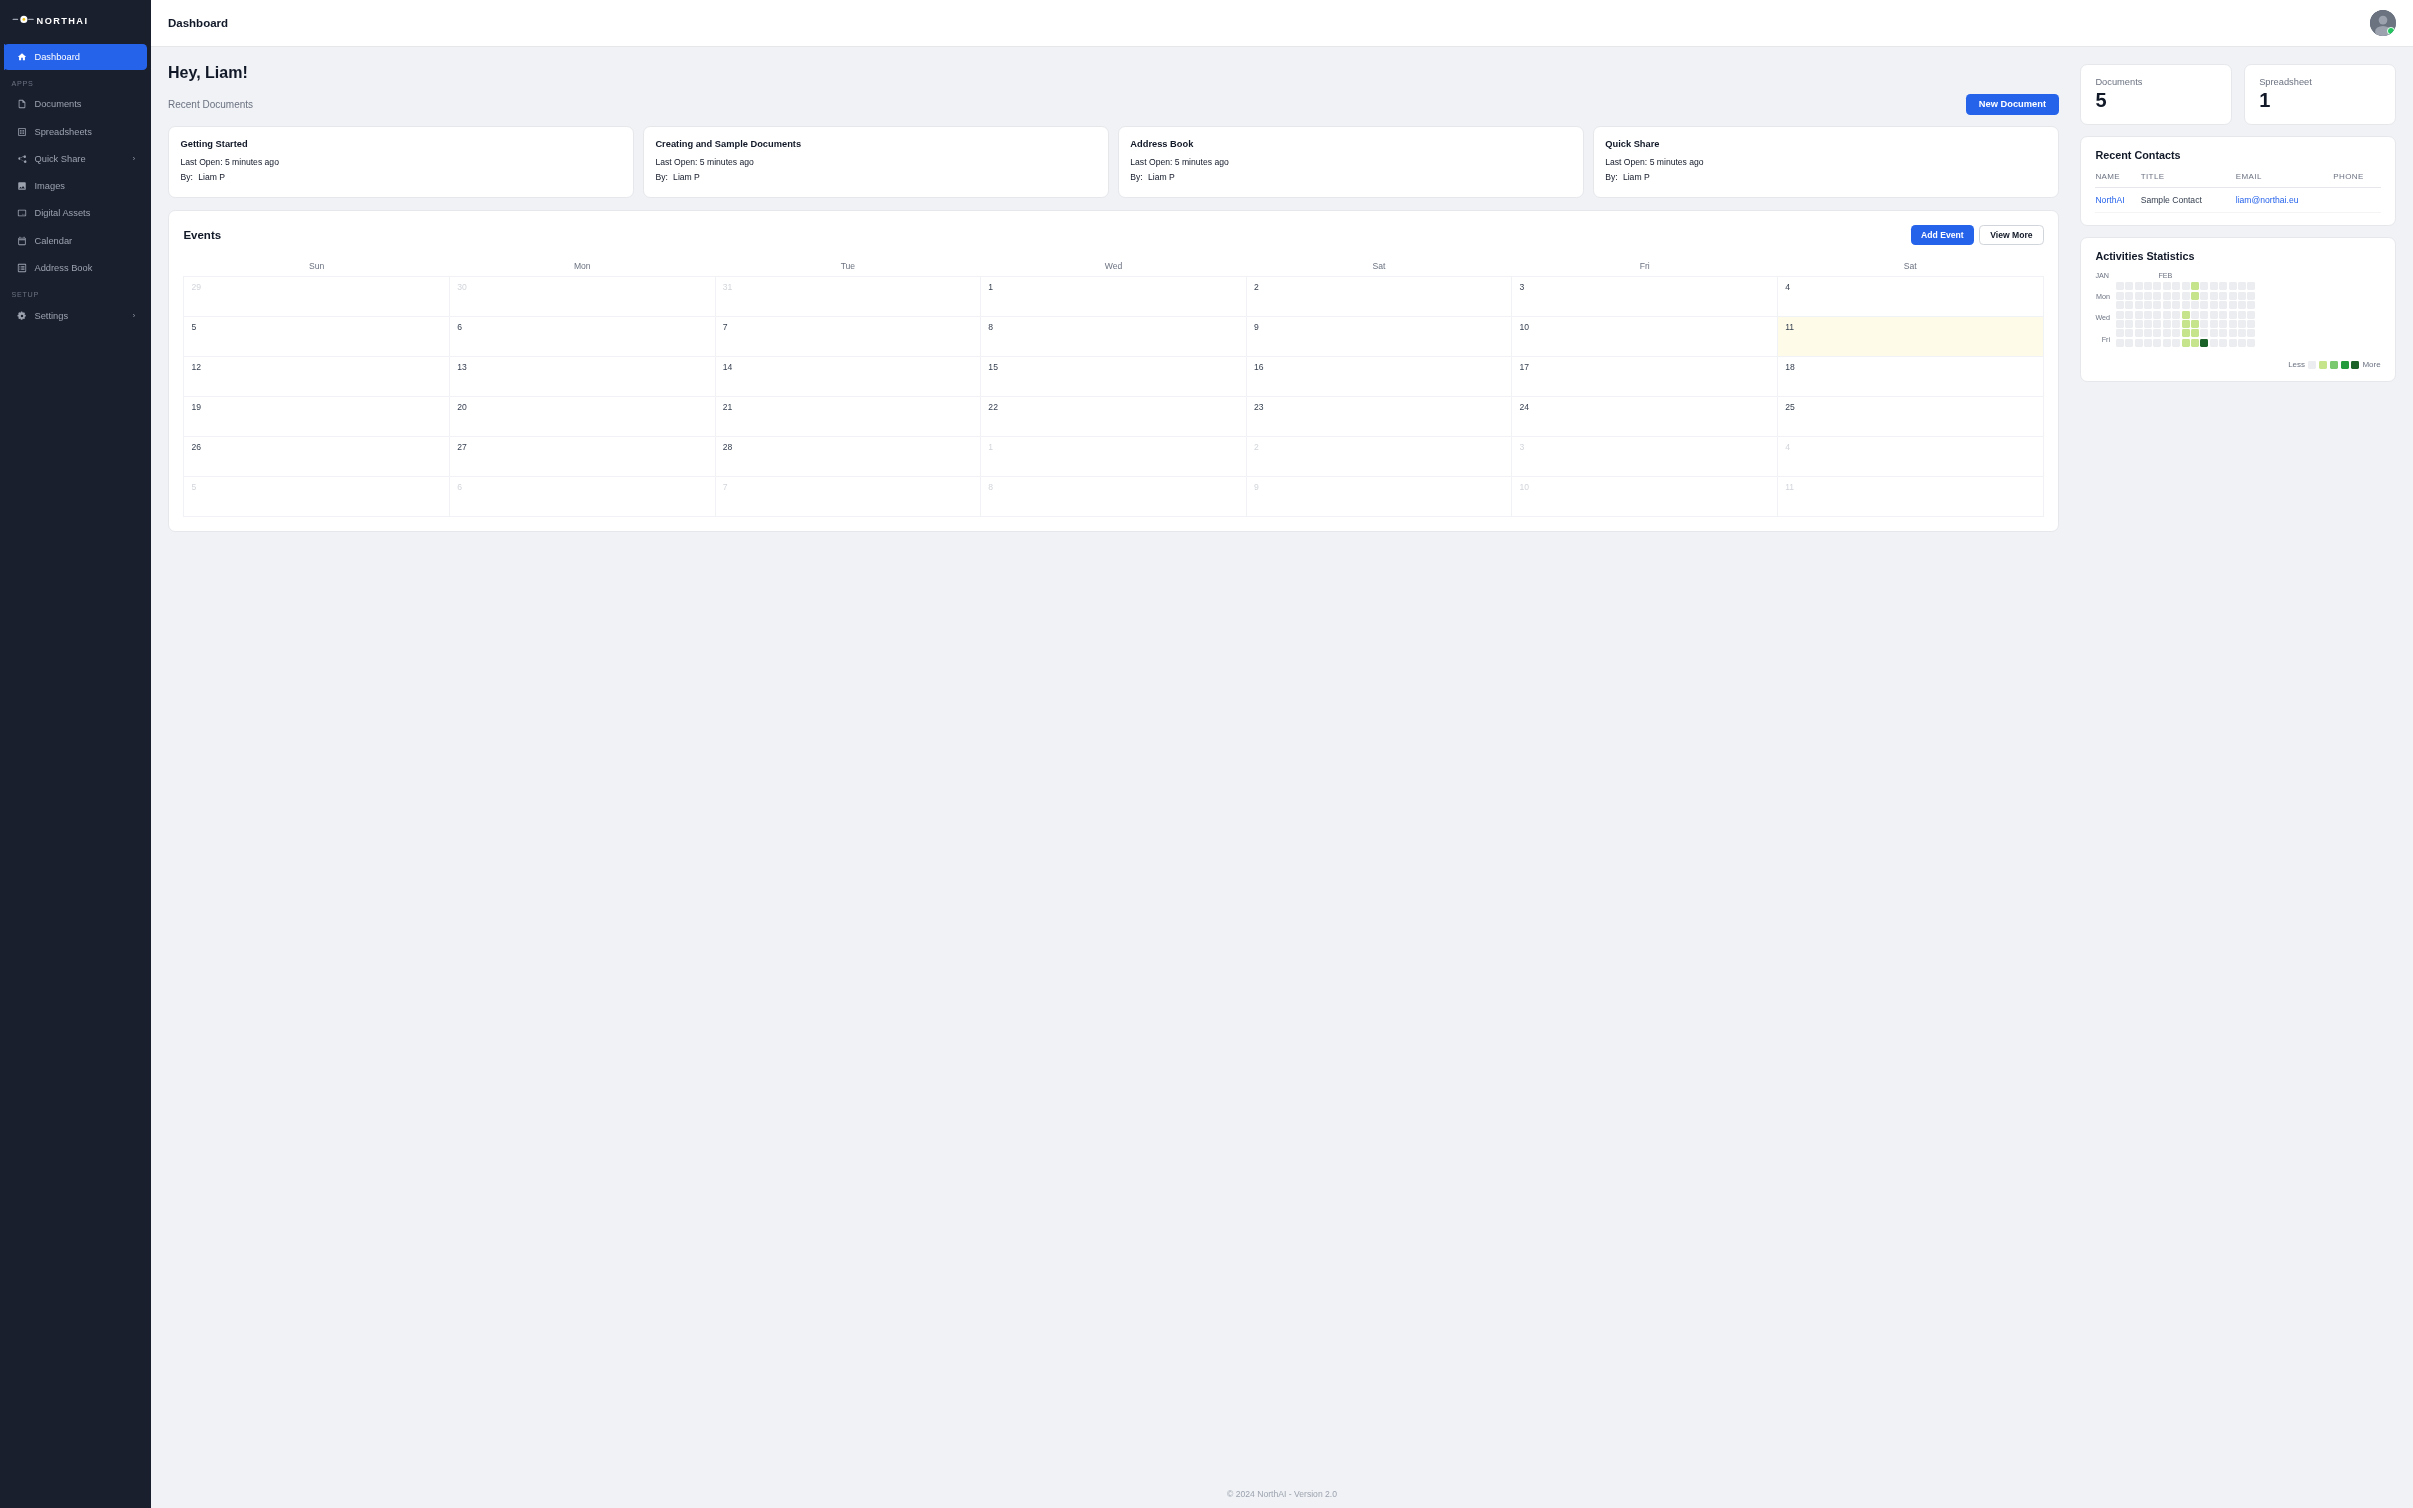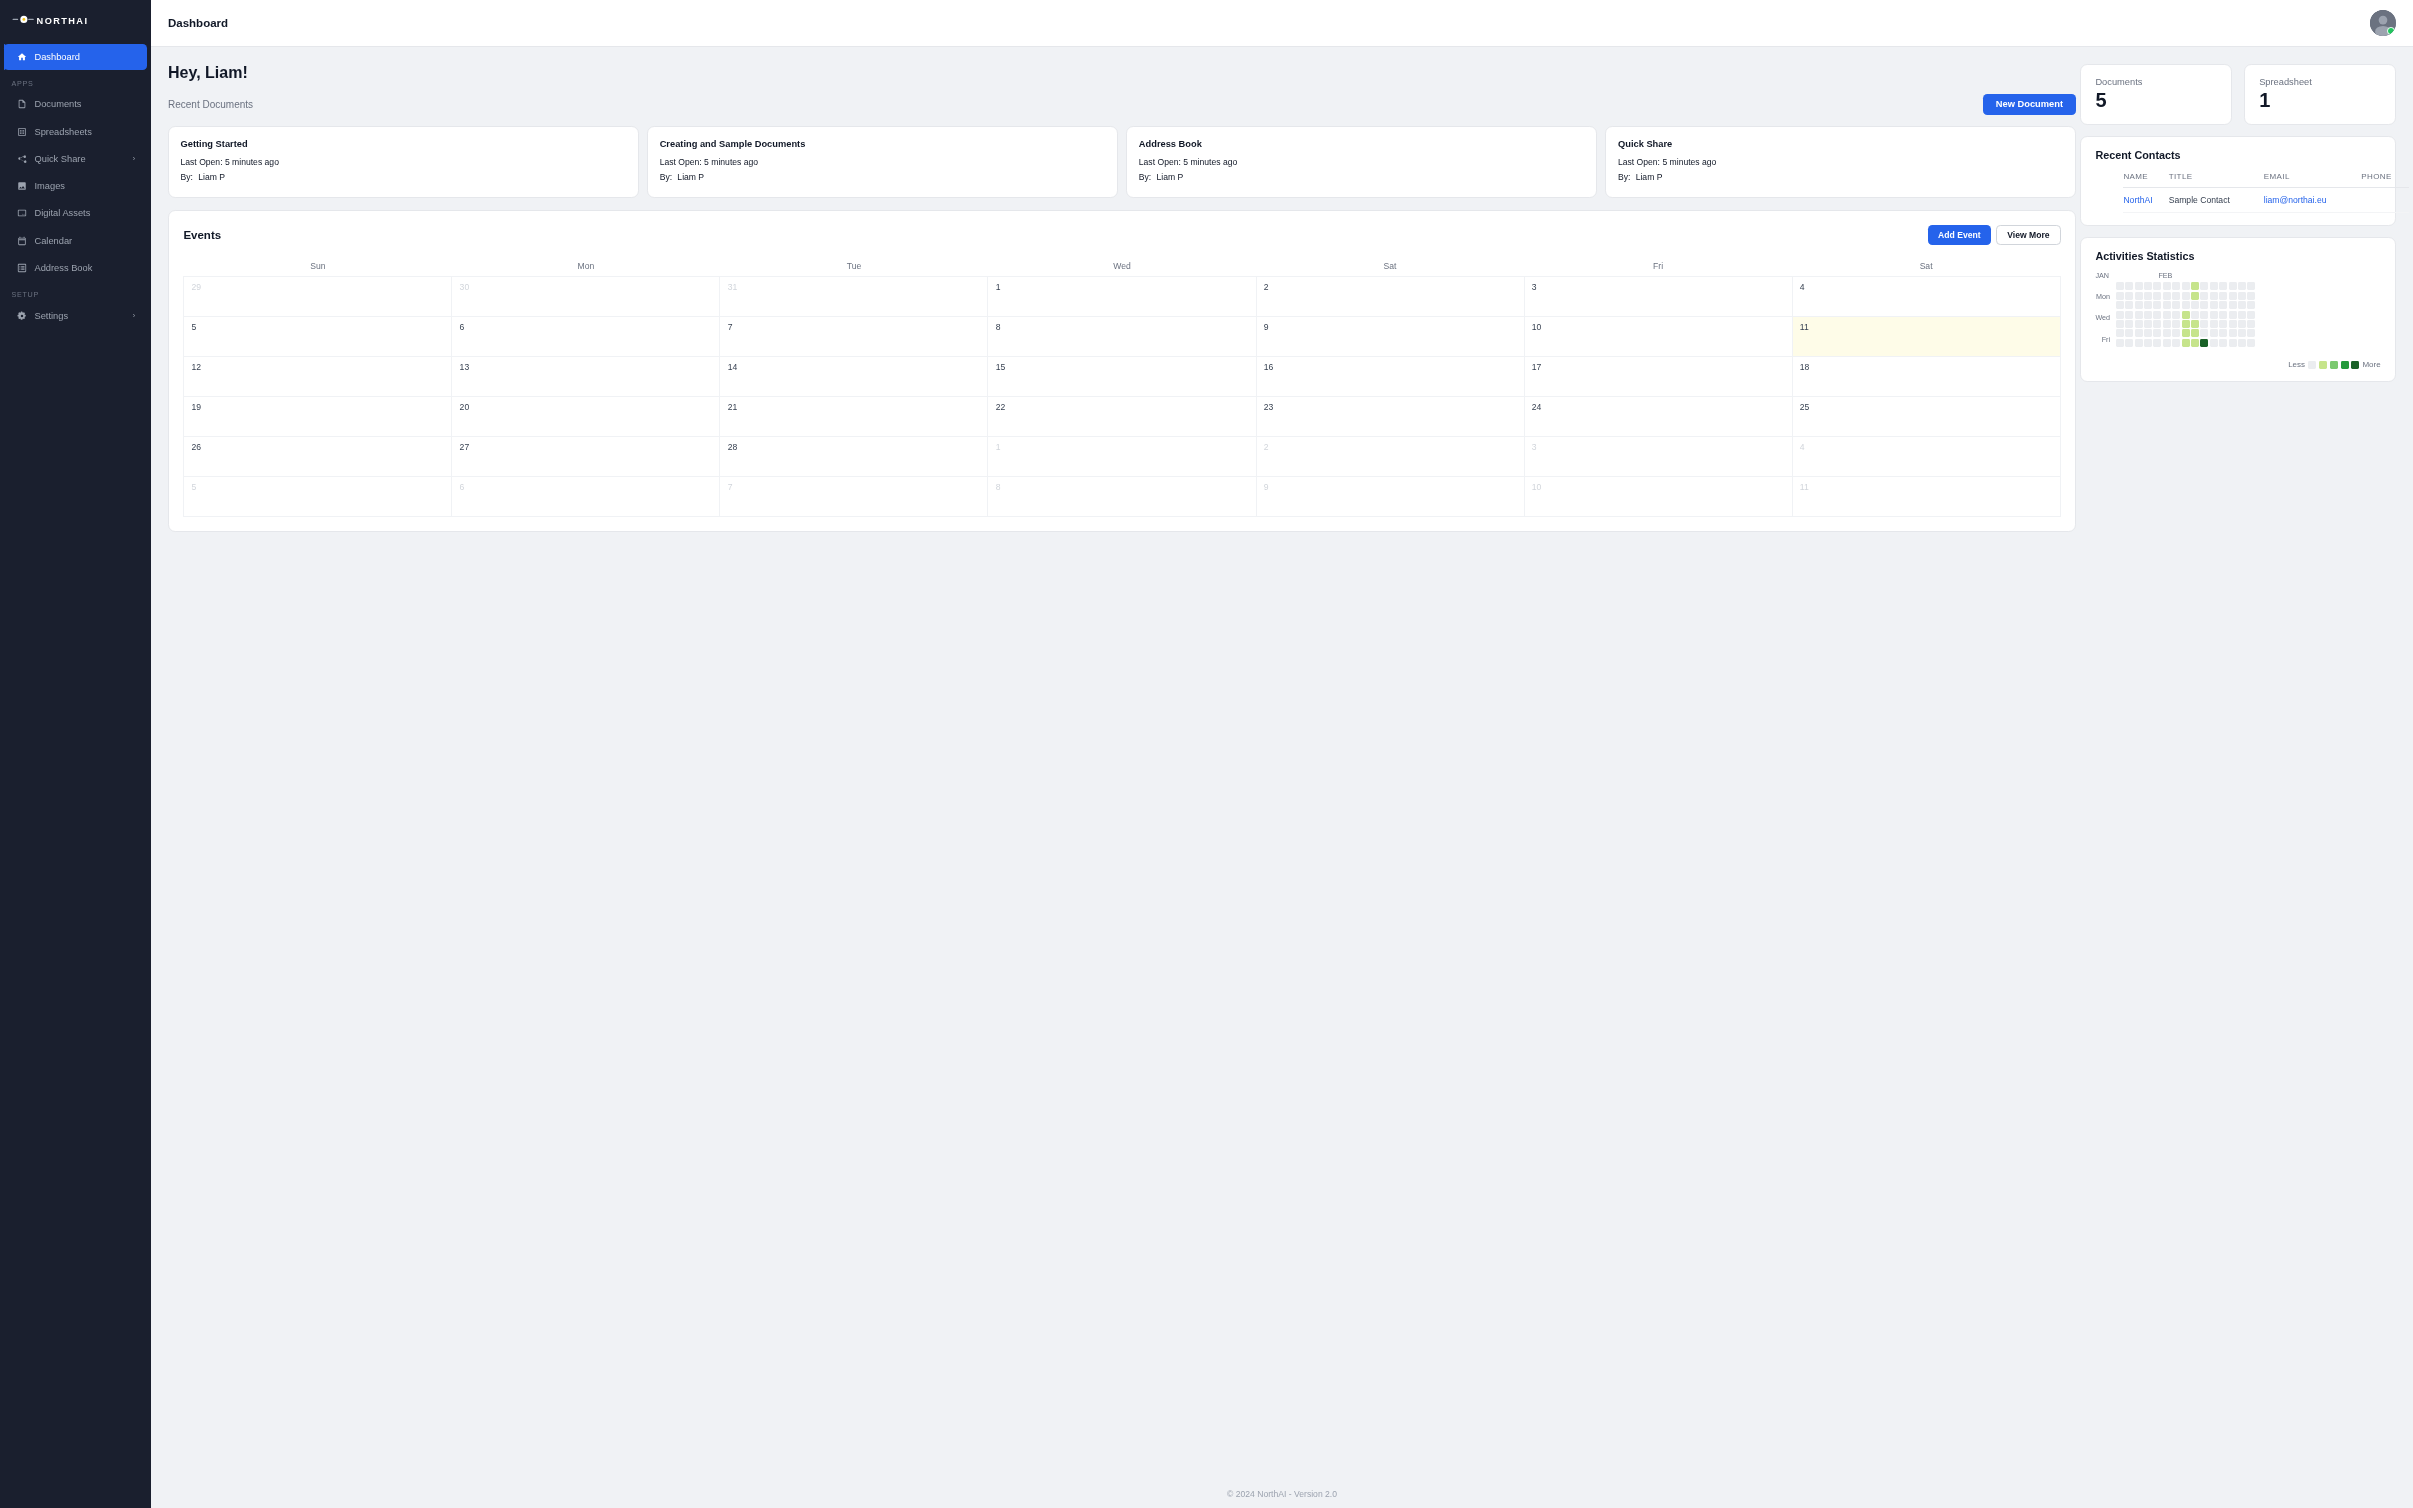--- a/index.html
+++ b/index.html
@@ -15,21 +15,21 @@
     .sidebar-item .chevron { margin-left: auto; font-size: 7.2px; }
 
     
     .main { flex: 1; display: flex; flex-direction: column; overflow: hidden; }
     .topbar { background: #fff; padding: 10px 17px; display: flex; align-items: center; justify-content: space-between; border-bottom: 0.7px solid #e5e7eb; }
     .topbar-title { font-size: 11.5px; font-weight: 600; color: #111827; }
     .avatar { width: 26px; height: 26px; border-radius: 50%; background: #6b7280; overflow: hidden; position: relative; }
     .avatar::after { content: ''; position: absolute; bottom: 1.4px; right: 1.4px; width: 5.7px; height: 5.7px; background: #22c55e; border-radius: 50%; border: 1.4px solid #fff; }
     .avatar-img { width: 100%; height: 100%; background: linear-gradient(135deg, #4b5563, #9ca3af); border-radius: 50%; display: flex; align-items: center; justify-content: center; color: #fff; font-size: 10px; font-weight: 600; }
 
-    .content { flex: 1; overflow-y: auto; padding: 17px; display: flex; gap: 4px; }
+    .content { flex: 1; overflow-y: auto; padding: 17px; display: flex; gap: 21px; }
     .left-panel { flex: 1; display: flex; flex-direction: column; gap: 11.5px; }
     .right-panel { width: 316px; display: flex; flex-direction: column; gap: 11.5px; }
 
     .greeting { font-size: 16px; font-weight: 700; color: #111827; }
 
     .recent-docs-header { display: flex; align-items: center; justify-content: space-between; }
     .recent-docs-label { font-size: 10px; color: #6b7280; }
 
     .new-doc-btn { background: #2563eb; color: #fff; border: none; padding: 5.7px 13px; border-radius: 4.3px; font-size: 9.3px; font-weight: 600; cursor: pointer; }
 
@@ -55,21 +55,21 @@
     .cal-grid td.today { background: #fefce8; }
 
     
     .stats-row { display: flex; gap: 11.5px; }
     .stat-card { background: #fff; border-radius: 7.2px; padding: 11.5px 14.4px; flex: 1; border: 0.7px solid #e5e7eb; }
     .stat-label { font-size: 9.3px; color: #6b7280; margin-bottom: 2.9px; }
     .stat-value { font-size: 20px; font-weight: 700; color: #111827; }
 
     .contacts-card { background: #fff; border-radius: 7.2px; padding: 11.5px 14.4px; border: 0.7px solid #e5e7eb; }
     .contacts-title { font-size: 10.8px; font-weight: 700; color: #111827; margin-bottom: 8.6px; }
-    .contacts-table { width: 100%; border-collapse: collapse; font-size: 8.6px; margin-left: 28px; }
+    .contacts-table { width: 100%; border-collapse: collapse; font-size: 8.6px; }
     .contacts-table th { text-align: left; color: #6b7280; font-weight: 500; padding: 2.9px 0 5.7px; text-transform: uppercase; font-size: 8px; letter-spacing: 0.4px; border-bottom: 0.7px solid #e5e7eb; }
     .contacts-table td { padding: 7.2px 0; color: #374151; border-bottom: 0.7px solid #f3f4f6; }
     .contact-link { color: #2563eb; text-decoration: none; }
 
     .activity-card { background: #fff; border-radius: 7.2px; padding: 11.5px 14.4px; border: 0.7px solid #e5e7eb; }
     .activity-title { font-size: 10.8px; font-weight: 700; color: #111827; margin-bottom: 8.6px; }
 
     
     .heatmap-wrap { position: relative; }
     .heatmap-cell { width: 8px; height: 8px; border-radius: 1.4px; background: #ebedf0; }

